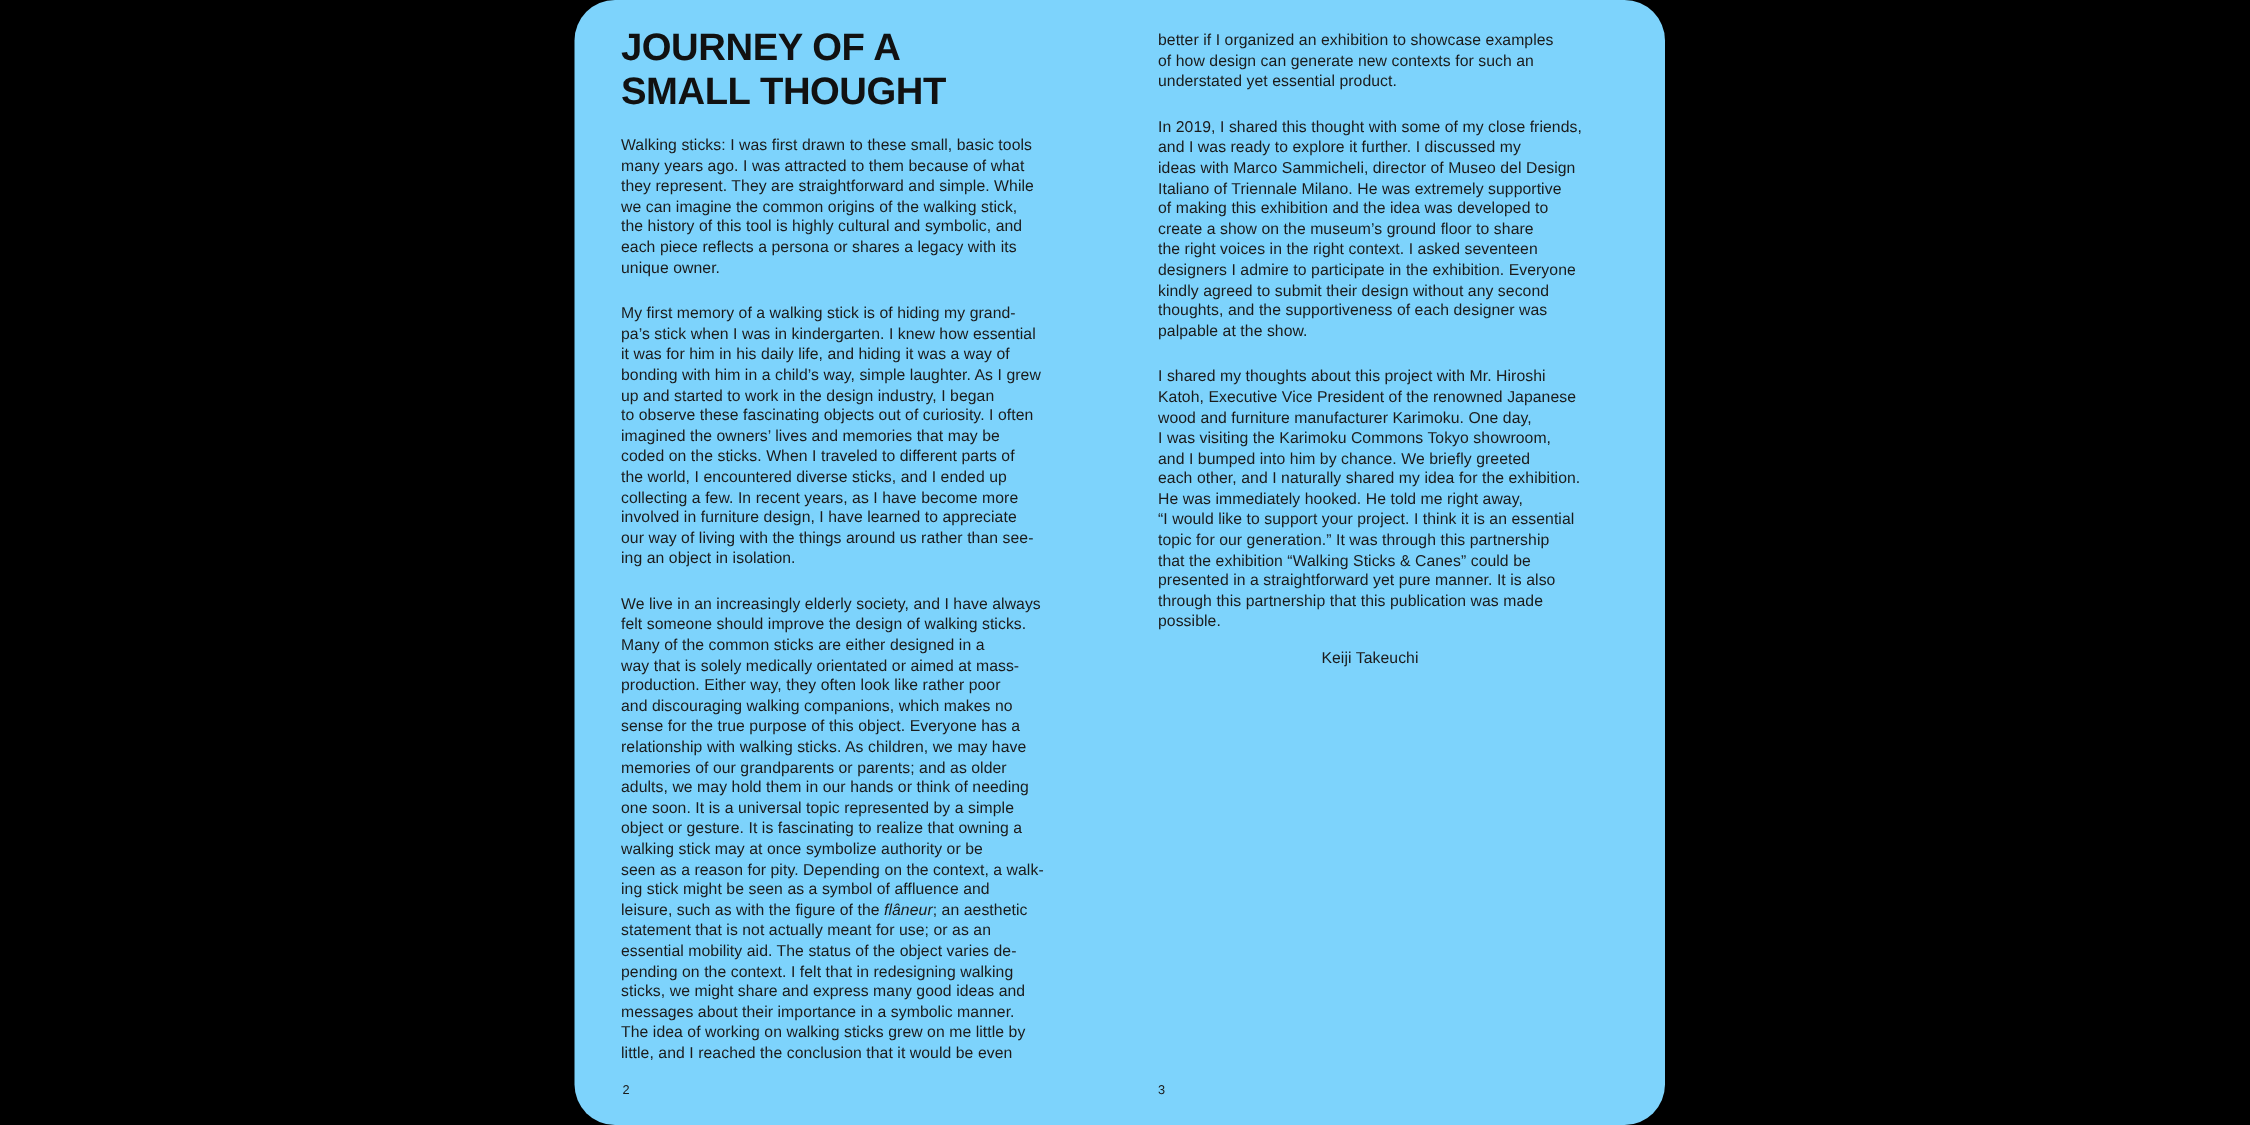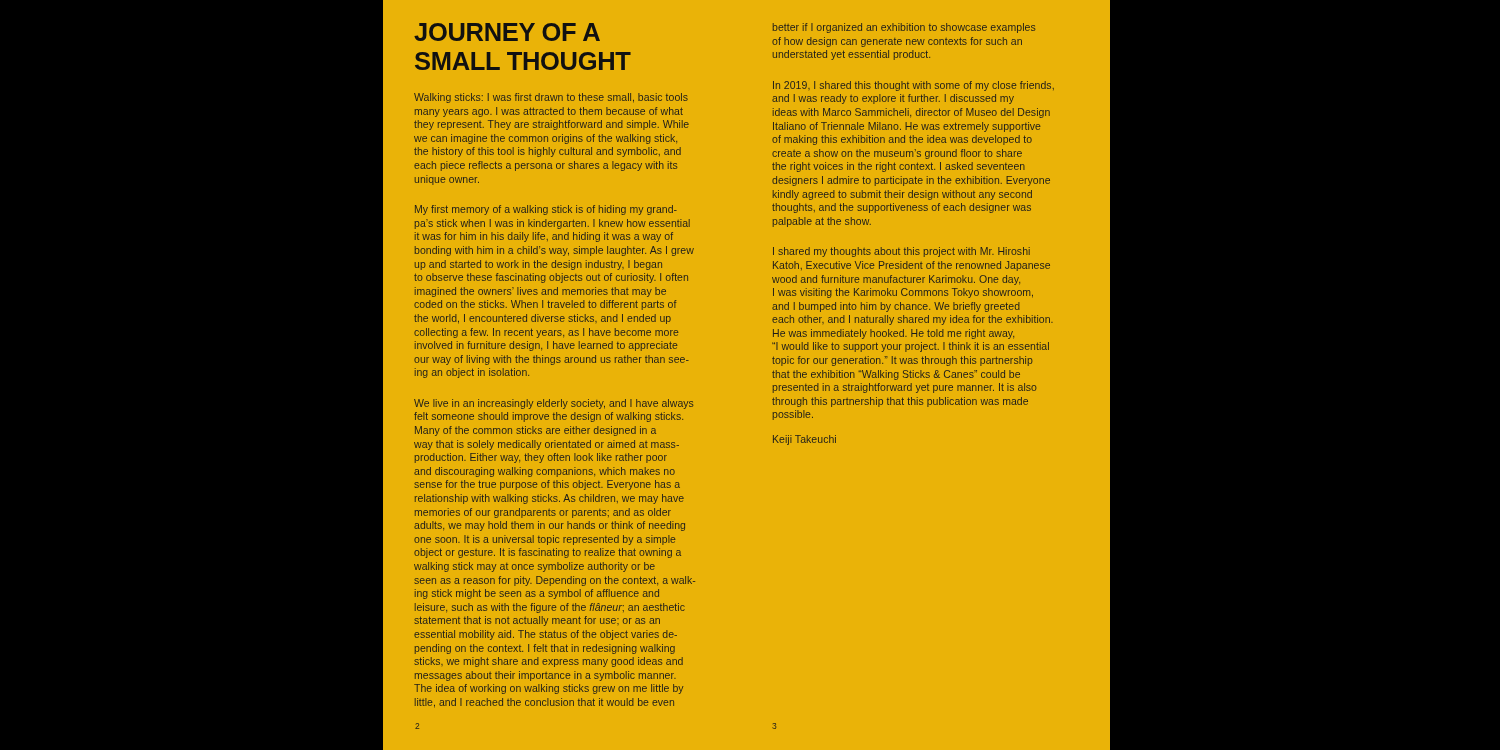--- a/index.html
+++ b/index.html
@@ -16,21 +16,22 @@
     width: 1500px;
     height: 750px;
     background: #000000;
   }
   .spread {
     position: absolute;
     left: 383px;
     top: 0;
     width: 727px;
     height: 750px;
-    background: #eab308;
+    background: #7dd3fc;
+    border-radius: 27px;
   }
   .page-title {
     position: absolute;
     left: 31px;
     top: 18px;
     margin: 0;
     font-size: 25.5px;
     line-height: 28.5px;
     font-weight: bold;
     letter-spacing: -0.3px;
@@ -43,21 +44,21 @@
     line-height: 13.6px;
     color: #1b1b1b;
     letter-spacing: 0.05px;
   }
   .col-left  { left: 31px;  top: 91px; }
   .col-right { left: 389px; top: 21px;  }
   .col p {
     margin: 0 0 17px 0;
     white-space: pre;
   }
-  .col p.sig { margin-top: -6px; }
+  .col p.sig { margin-top: -6px; text-align: center; }
   .col i { }
   .pagenum {
     position: absolute;
     top: 721px;
     font-size: 8.5px;
     line-height: 10px;
     color: #1b1b1b;
   }
   .pagenum-left  { left: 32px;  }
   .pagenum-right { left: 389px; }

